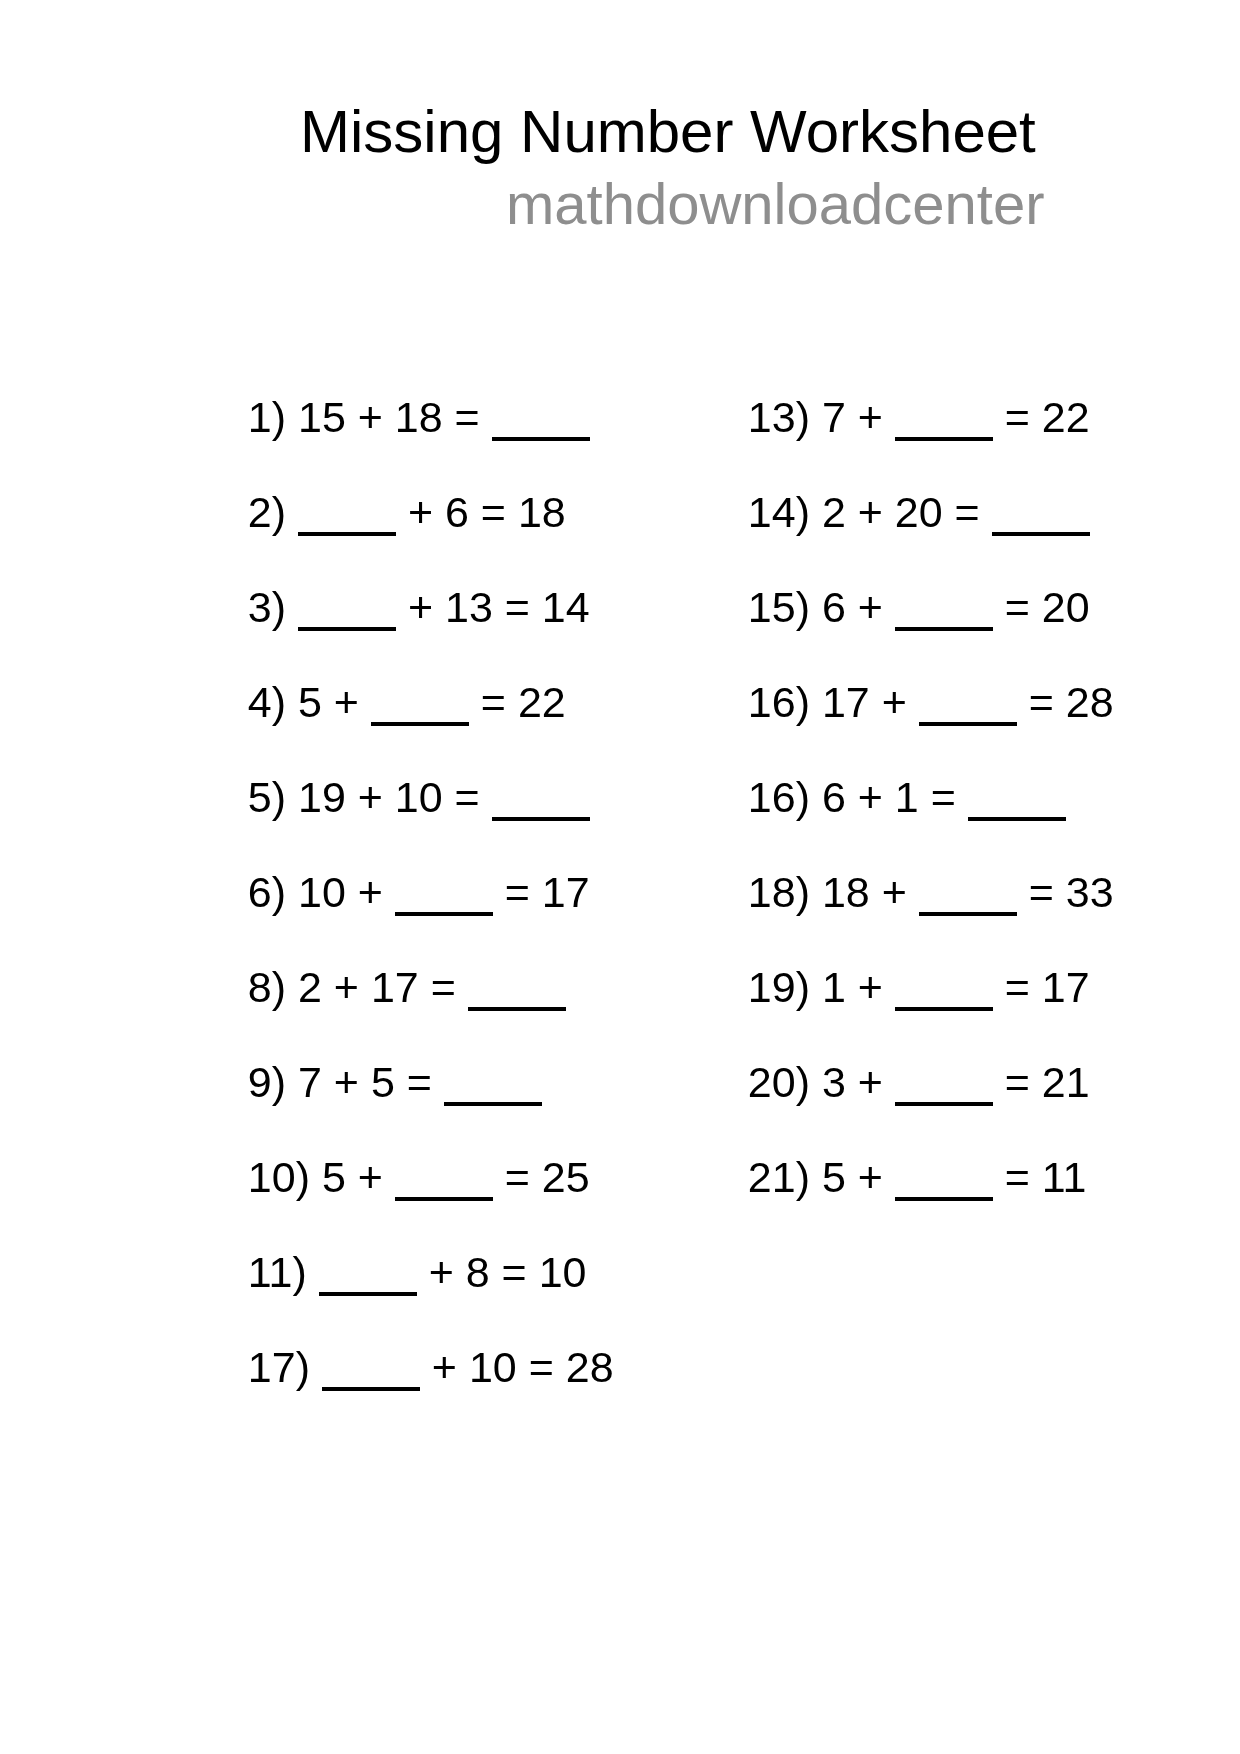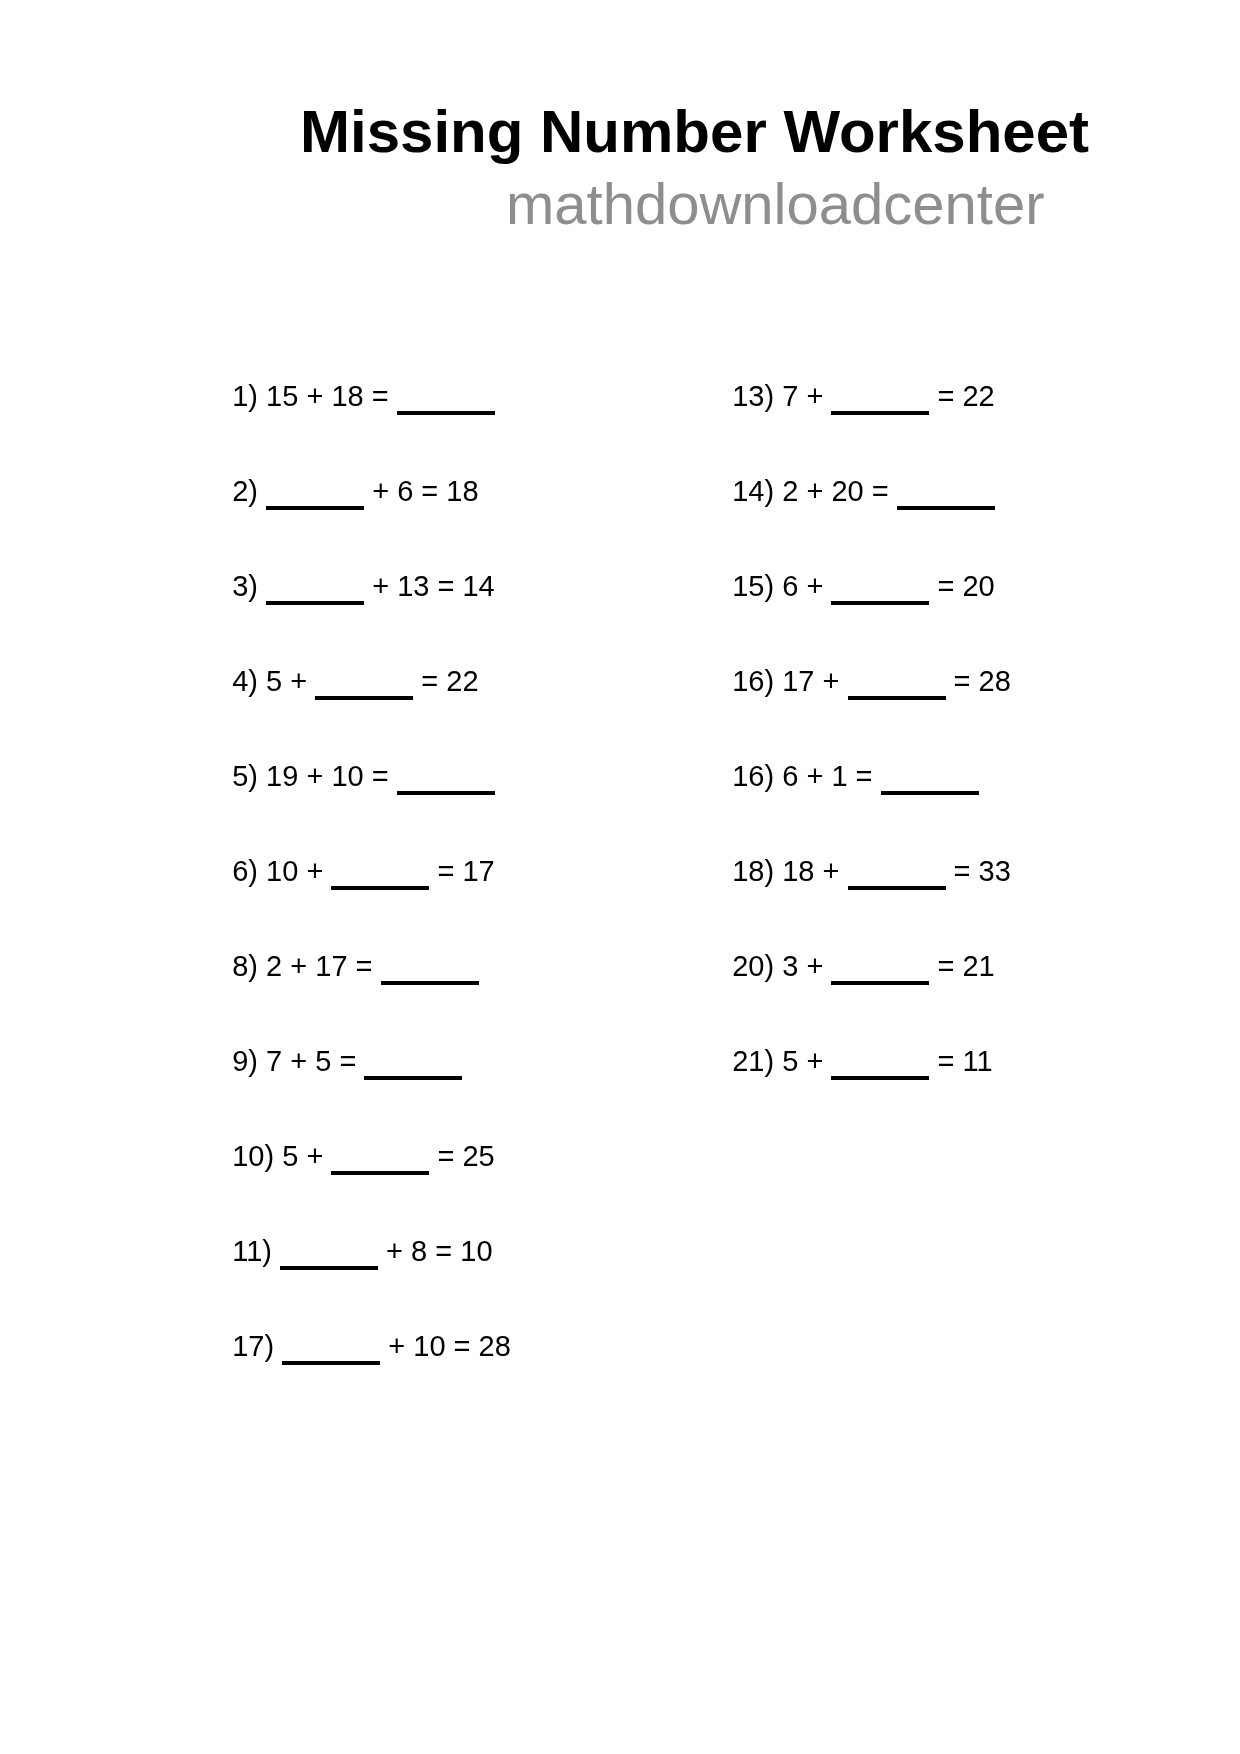--- a/index.html
+++ b/index.html
@@ -14,21 +14,21 @@
     font-family: "Liberation Sans", sans-serif;
     color: #000000;
     overflow: hidden;
   }
   .title {
     position: absolute;
     left: 300px;
     top: 102px;
     margin: 0;
     font-size: 60px;
-    font-weight: 700;
+    font-weight: 400;
     line-height: 1;
     white-space: pre;
     color: #000000;
   }
   .brand {
     position: absolute;
     left: 506px;
     top: 175px;
     font-size: 58px;
     line-height: 1;
@@ -36,21 +36,21 @@
     color: #8e8e8e;
   }
   .problems {
     position: absolute;
     left: 200px;
     top: 353px;
     display: grid;
     grid-auto-flow: column;
     grid-template-rows: repeat(11, 95px);
     grid-template-columns: 500px auto;
-    font-size: 29px;
+    font-size: 43px;
     line-height: 1;
   }
   .row {
     white-space: pre;
   }
   .blank {
     display: inline-block;
     width: 98px;
     height: 0;
     border-bottom: 4px solid #000000;
@@ -111,18 +111,21 @@
     <div class="row">
     <span>16)</span><span> 17 + </span><span class="blank"></span><span> = 28</span>
   </div>
     <div class="row">
     <span>16)</span><span> 6 + 1 = </span><span class="blank"></span><span></span>
   </div>
     <div class="row">
     <span>18)</span><span> 18 + </span><span class="blank"></span><span> = 33</span>
   </div>
     <div class="row">
+    <span>19)</span><span> 1 + </span><span class="blank"></span><span> = 17</span>
+  </div>
+    <div class="row">
     <span>20)</span><span> 3 + </span><span class="blank"></span><span> = 21</span>
   </div>
     <div class="row">
     <span>21)</span><span> 5 + </span><span class="blank"></span><span> = 11</span>
   </div>
   </section>
 
 </body></html>

